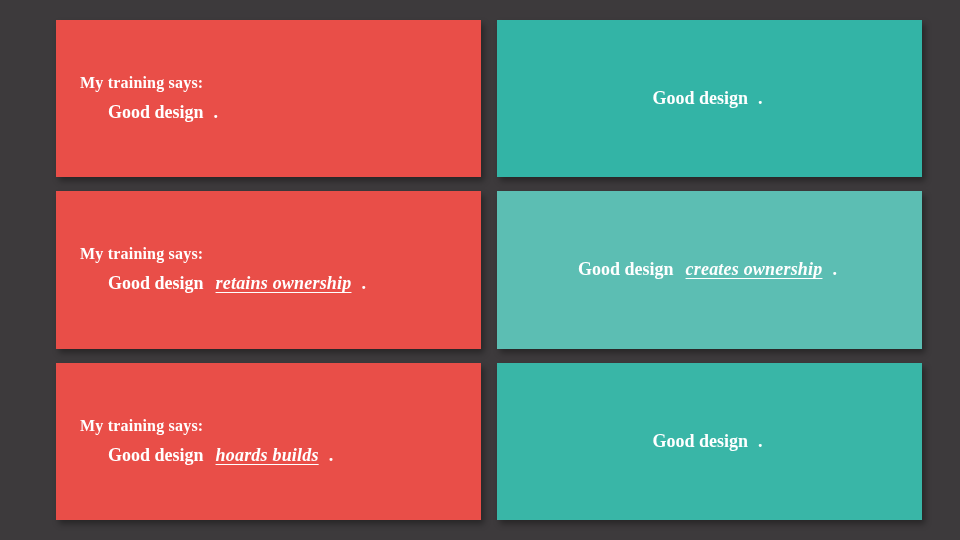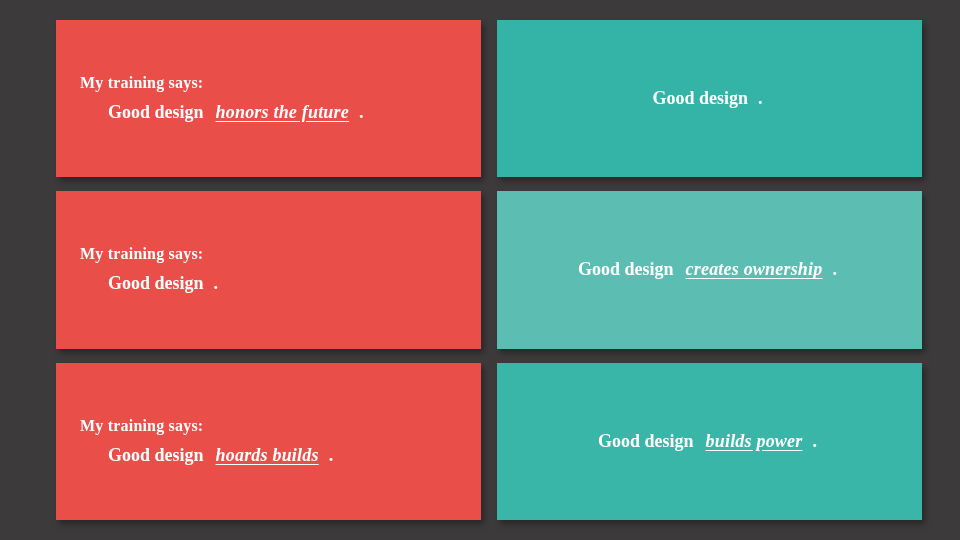--- a/index.html
+++ b/index.html
@@ -69,36 +69,36 @@
 </style>
 </head>
 <body>
 
 <div class="grid">
 
   <div class="card red">
     <div class="pretitle">My training says:</div>
     <div class="line2">
       <span class="stem">Good design</span>
-      <span class="blank">honors the future</span>
       <span class="period">.</span>
     </div>
   </div>
 
   <div class="card teal1 teal-row">
     <div class="line2">
       <span class="stem">Good design</span>
       <span class="period">.</span>
     </div>
   </div>
 
   <div class="card red">
     <div class="pretitle">My training says:</div>
     <div class="line2">
       <span class="stem">Good design</span>
+      <span class="blank">retains ownership</span>
       <span class="period">.</span>
     </div>
   </div>
 
   <div class="card teal2 teal-row">
     <div class="line2">
       <span class="stem">Good design</span>
       <span class="blank">creates ownership</span>
       <span class="period">.</span>
     </div>
@@ -109,18 +109,17 @@
     <div class="line2">
       <span class="stem">Good design</span>
       <span class="blank">hoards builds</span>
       <span class="period">.</span>
     </div>
   </div>
 
   <div class="card teal3 teal-row">
     <div class="line2">
       <span class="stem">Good design</span>
-      <span class="blank">builds power</span>
       <span class="period">.</span>
     </div>
   </div>
 
 </div>
 
 </body></html>

